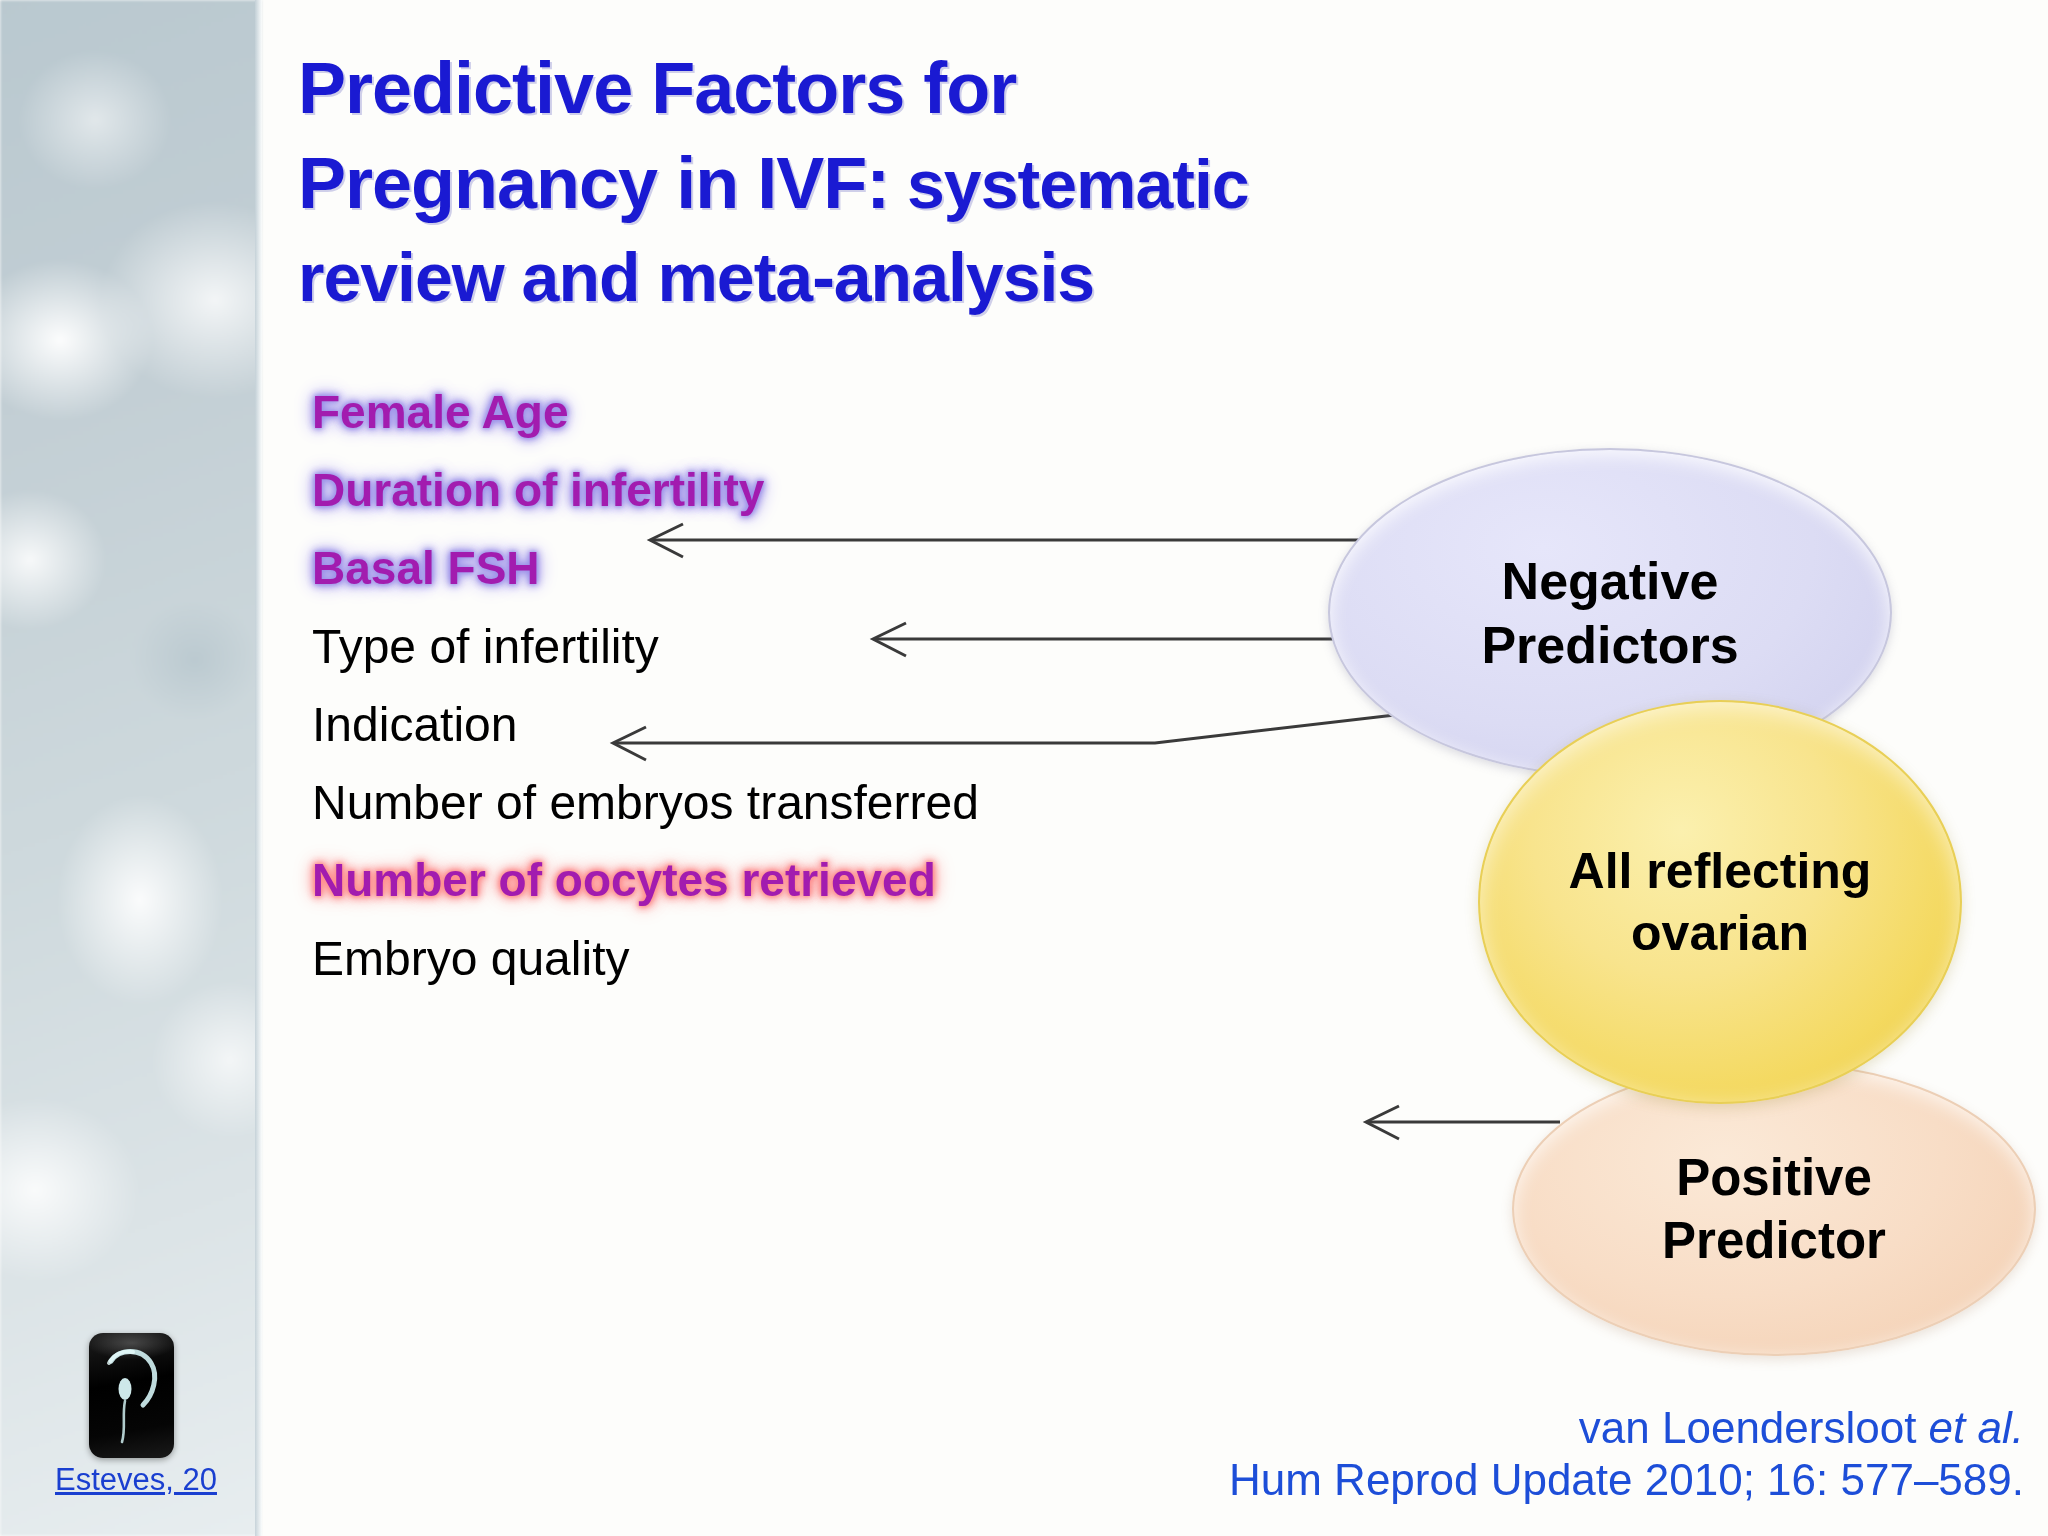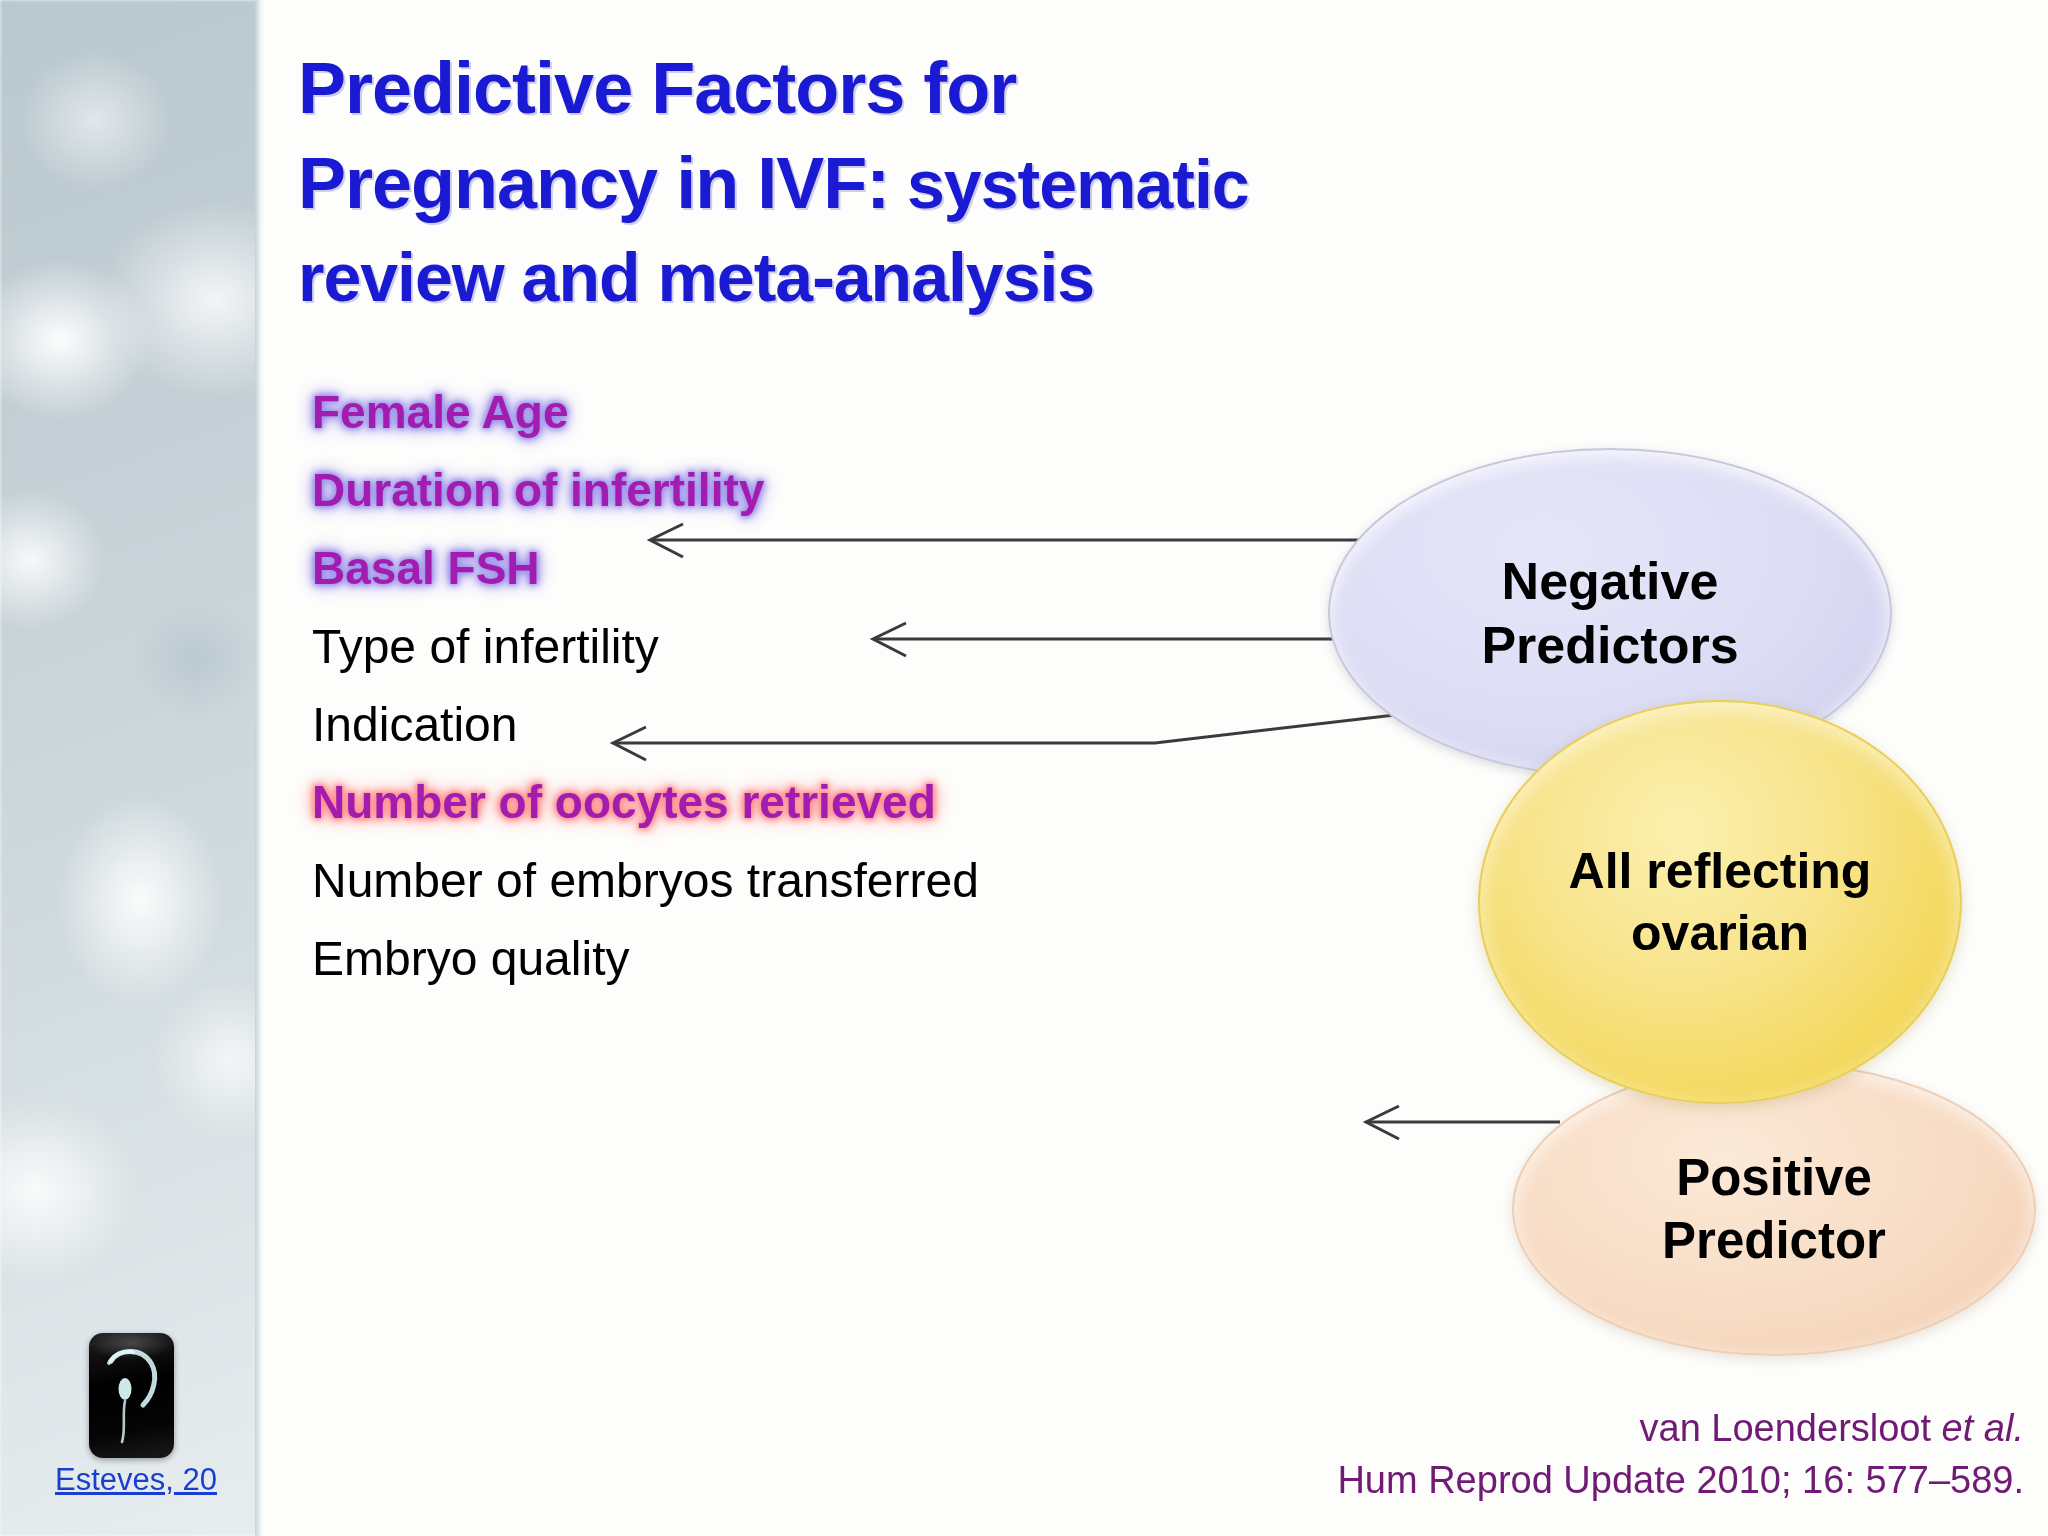--- a/index.html
+++ b/index.html
@@ -156,23 +156,23 @@
   }
   .arr-line { stroke: #3a3a3a; stroke-width: 3; fill: none; }
 
   
   #citation {
     position: absolute;
     right: 24px;
     top: 1402px;
     text-align: right;
     font-family: "Liberation Sans", sans-serif;
-    font-size: 38px;
+    font-size: 44px;
     line-height: 52px;
-    color: #701a75;
+    color: #1d4ed8;
   }
   #citation .ital { font-style: italic; }
 
   
   #logo-box {
     position: absolute;
     left: 89px; top: 1333px;
     width: 85px; height: 125px;
     border-radius: 14px;
     background:
@@ -241,24 +241,24 @@
     <div class="row">
       <span class="hl glow-purple">Basal FSH</span>
     </div>
     <div class="row">
       <span class="plain">Type of infertility</span>
     </div>
     <div class="row">
       <span class="plain">Indication</span>
     </div>
     <div class="row">
+      <span class="plain">Number of embryos transferred</span>
+    </div>
+    <div class="row">
       <span class="hl glow-pink">Number of oocytes retrieved</span>
-    </div>
-    <div class="row">
-      <span class="plain">Number of embryos transferred</span>
     </div>
     <div class="row">
       <span class="plain">Embryo quality</span>
     </div>
   </div>
 
   <div class="ellipse" id="ell-negative">
     <div>
       <div>Negative</div>
       <div>Predictors</div>

